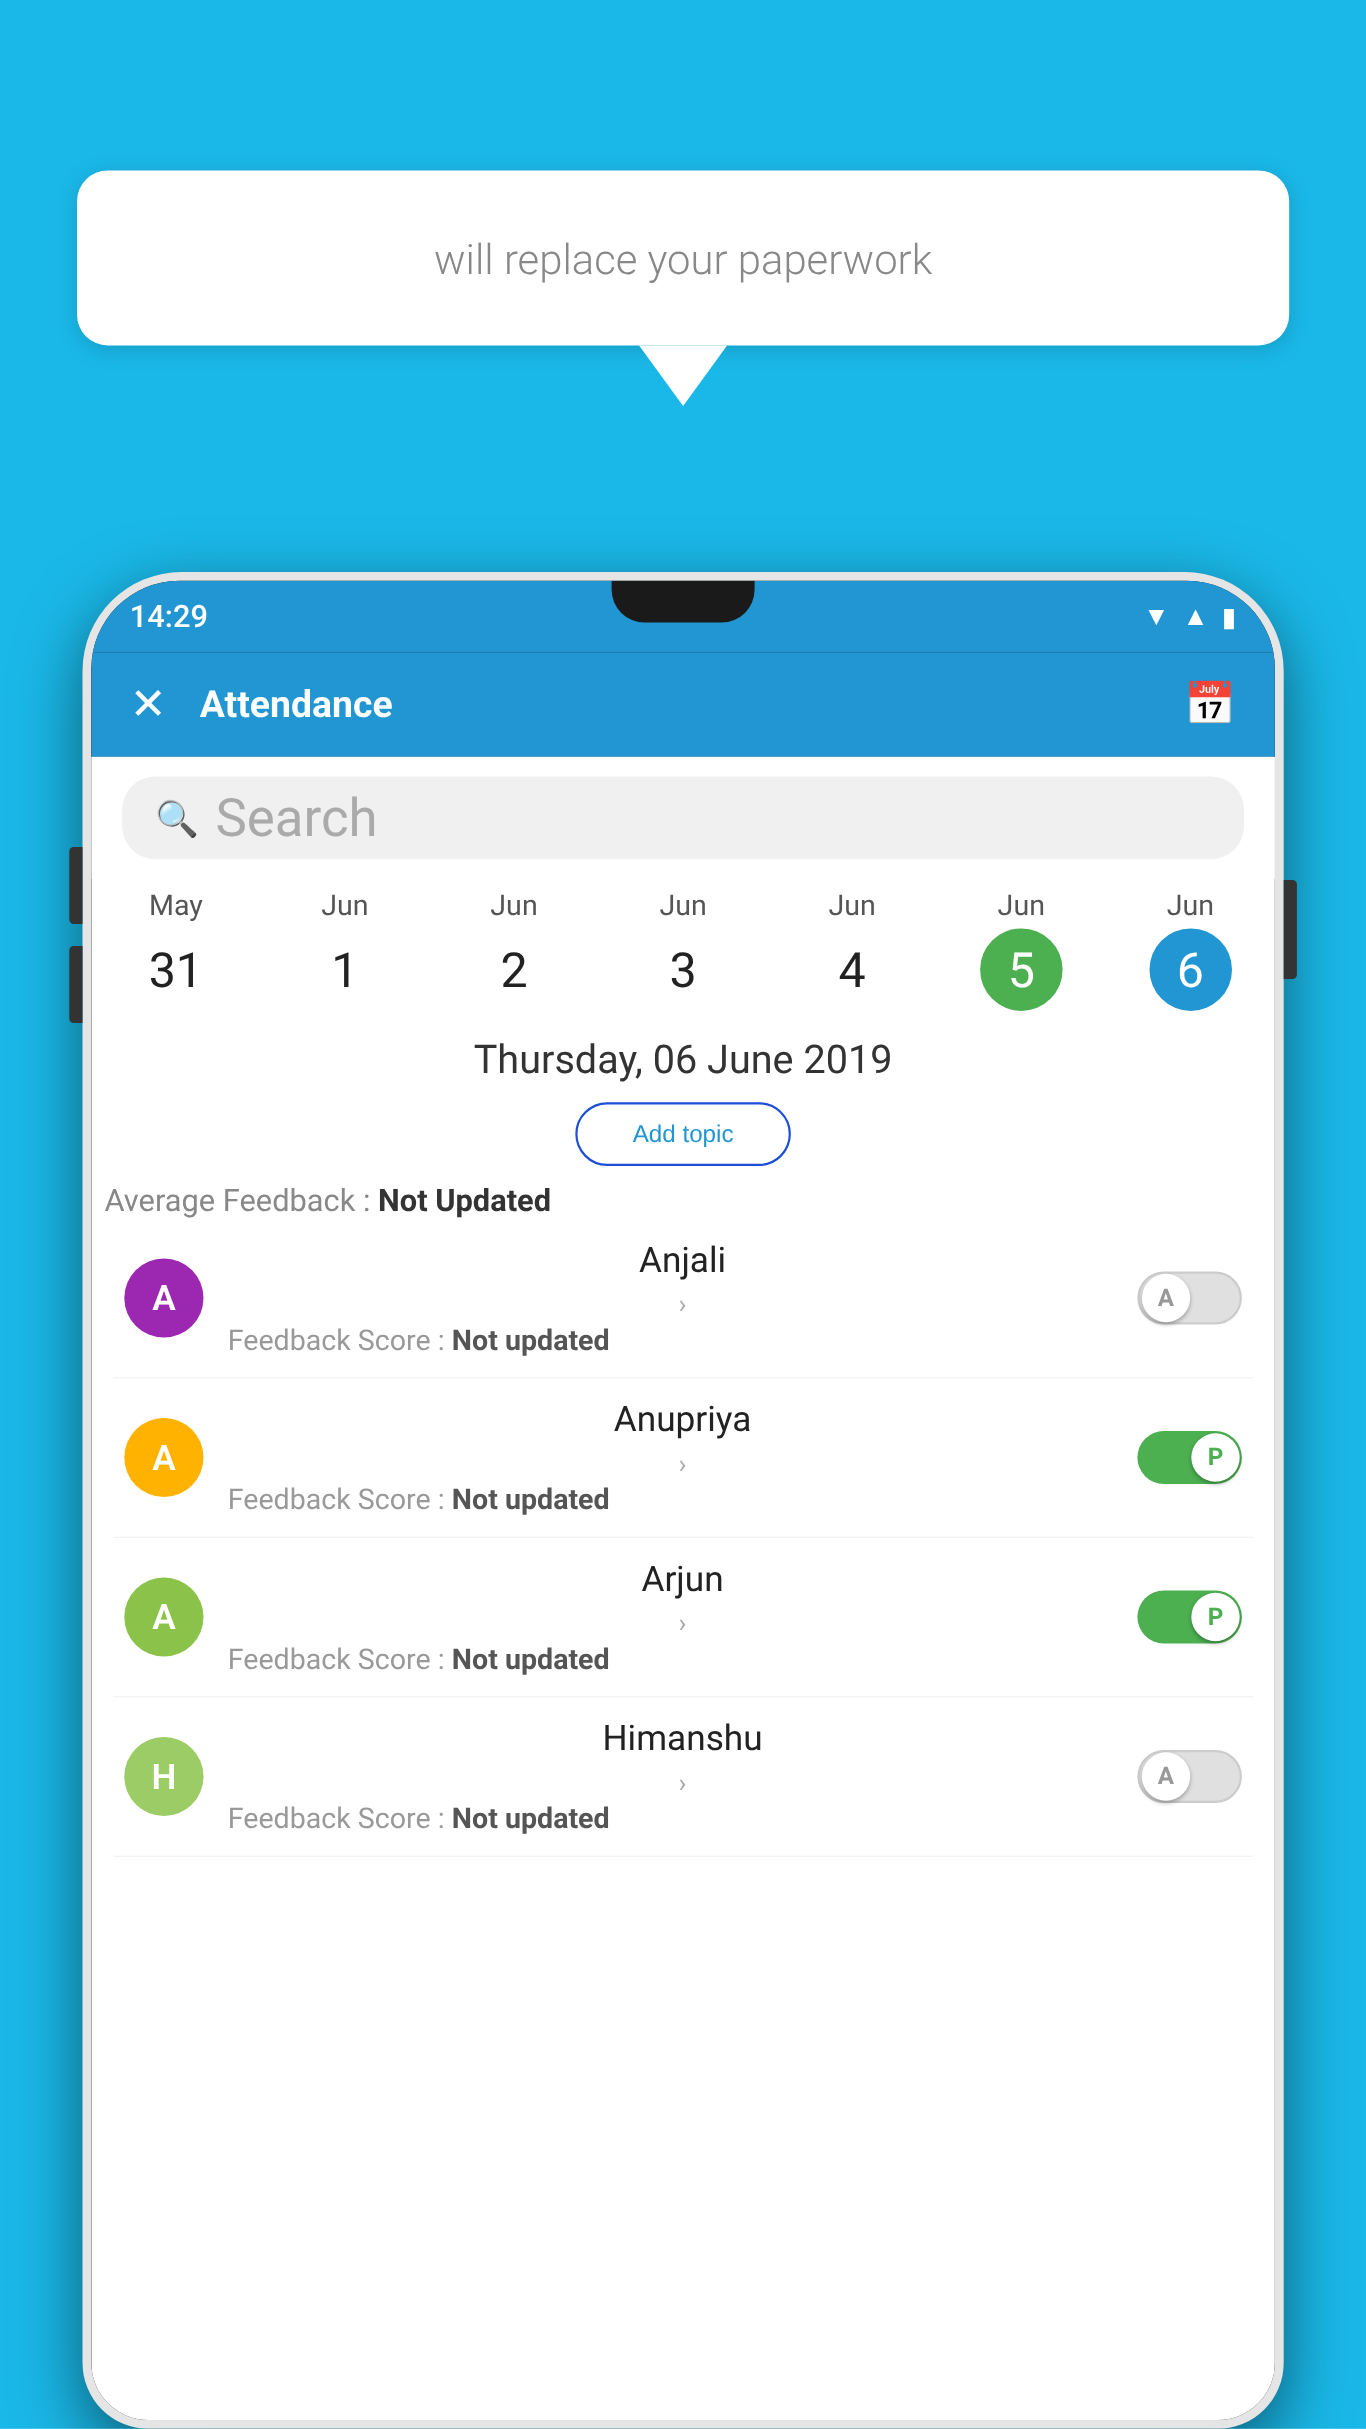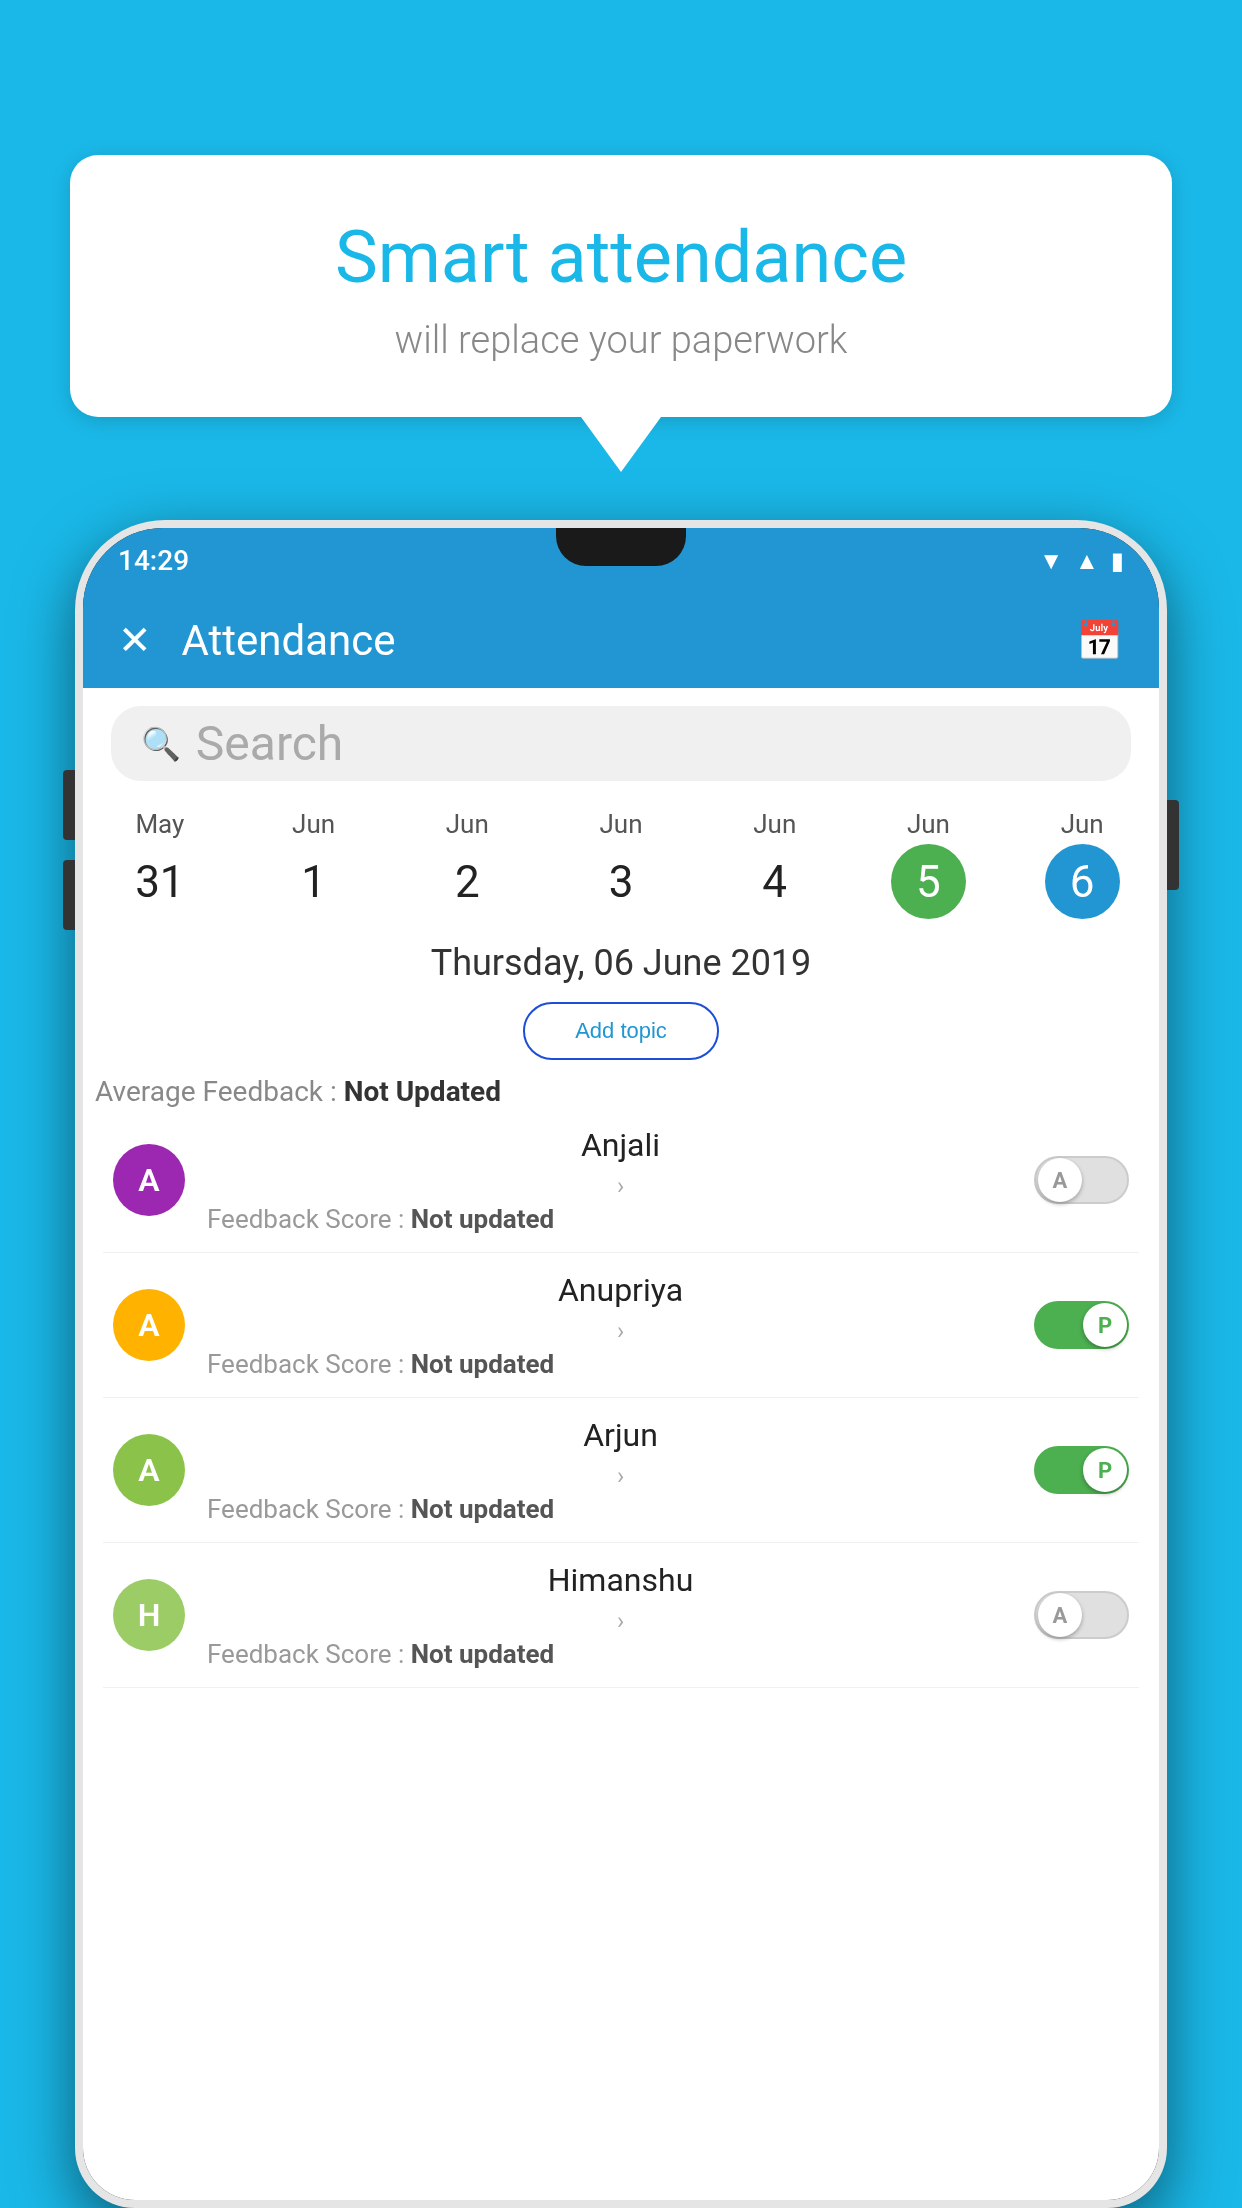--- a/index.html
+++ b/index.html
@@ -106,22 +106,22 @@
     }
     .app-bar-close {
       color: white;
       font-size: 40px;
       font-weight: 300;
       margin-right: 30px;
       cursor: pointer;
     }
     .app-bar-title {
       color: white;
-      font-size: 42px;
-      font-weight: 400;
+      font-size: 34px;
+      font-weight: 700;
       flex: 1;
     }
     .app-bar-calendar {
       color: white;
       font-size: 38px;
     }
 
     
     .search-bar {
       padding: 18px 28px;
@@ -348,21 +348,20 @@
       background: white;
       flex: 1;
       overflow: hidden;
     }
   </style>
 </head>
 <body>
 
 <div class="speech-bubble-container">
   <div class="speech-bubble">
-    <div class="speech-bubble-title">Smart attendance</div>
     <div class="speech-bubble-subtitle">will replace your paperwork</div>
   </div>
   <div class="speech-bubble-arrow"></div>
 </div>
 
 <div class="phone-frame">
   <div class="phone-vol-up"></div>
   <div class="phone-vol-down"></div>
   <div class="phone-power"></div>
 

